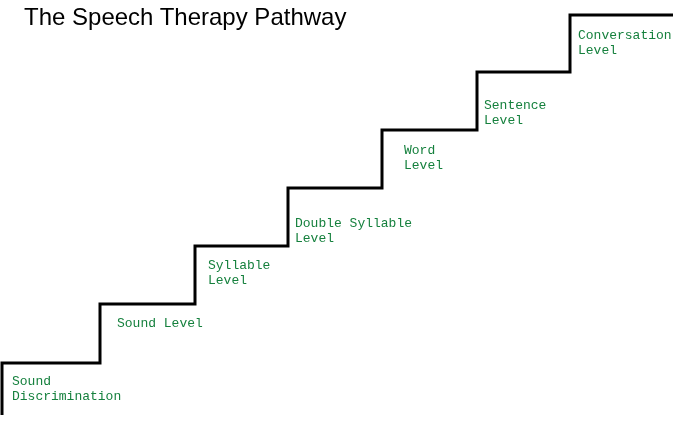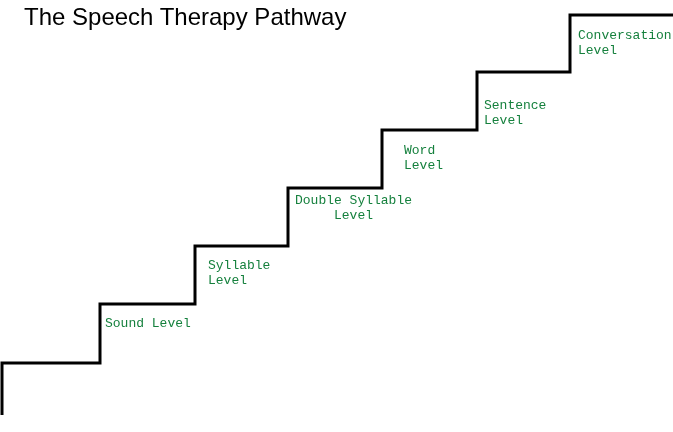--- a/index.html
+++ b/index.html
@@ -35,38 +35,40 @@
   }
   .step-label {
     position: absolute;
     font-family: Liberation Mono, monospace;
     font-size: 13px;
     line-height: 15px;
     color: #15803d;
     white-space: pre-line;
   }
   .lbl-0 { left: 12px;  top: 374px; }
-  .lbl-1 { left: 105px; top: 316px; }
+  .lbl-1 { left: 117px; top: 316px; }
   .lbl-2 { left: 208px; top: 258px; }
-  .lbl-3 { left: 295px; top: 193px; text-align: center; }
+  .lbl-3 { left: 295px; top: 216px; }
   .lbl-4 { left: 390px; top: 143px; margin-left: 14px; }
   .lbl-5 { left: 484px; top: 85px; margin-top: 13px;  }
   .lbl-6 { left: 578px; top: 28px;  }
 </style>
 </head>
 <body>
 
 <div class="canvas">
 
   <h1 class="title">The Speech Therapy Pathway</h1>
 
   <svg class="stairs" width="673" height="432" viewBox="0 0 673 432">
     <polyline points="2,415 2,363 100,363 100,304 195,304 195,246 288,246 288,188 382,188 382,130 477,130 477,72 570,72 570,15 673,15" fill="none" stroke="#000000" stroke-width="3" stroke-linejoin="miter" stroke-linecap="butt"></polyline>
   </svg>
 
+  <div class="step-label lbl-0">Sound
+Discrimination</div>
 
   <div class="step-label lbl-1">Sound Level</div>
 
   <div class="step-label lbl-2">Syllable
 Level</div>
 
   <div class="step-label lbl-3">Double Syllable
 Level</div>
 
   <div class="step-label lbl-4">Word

